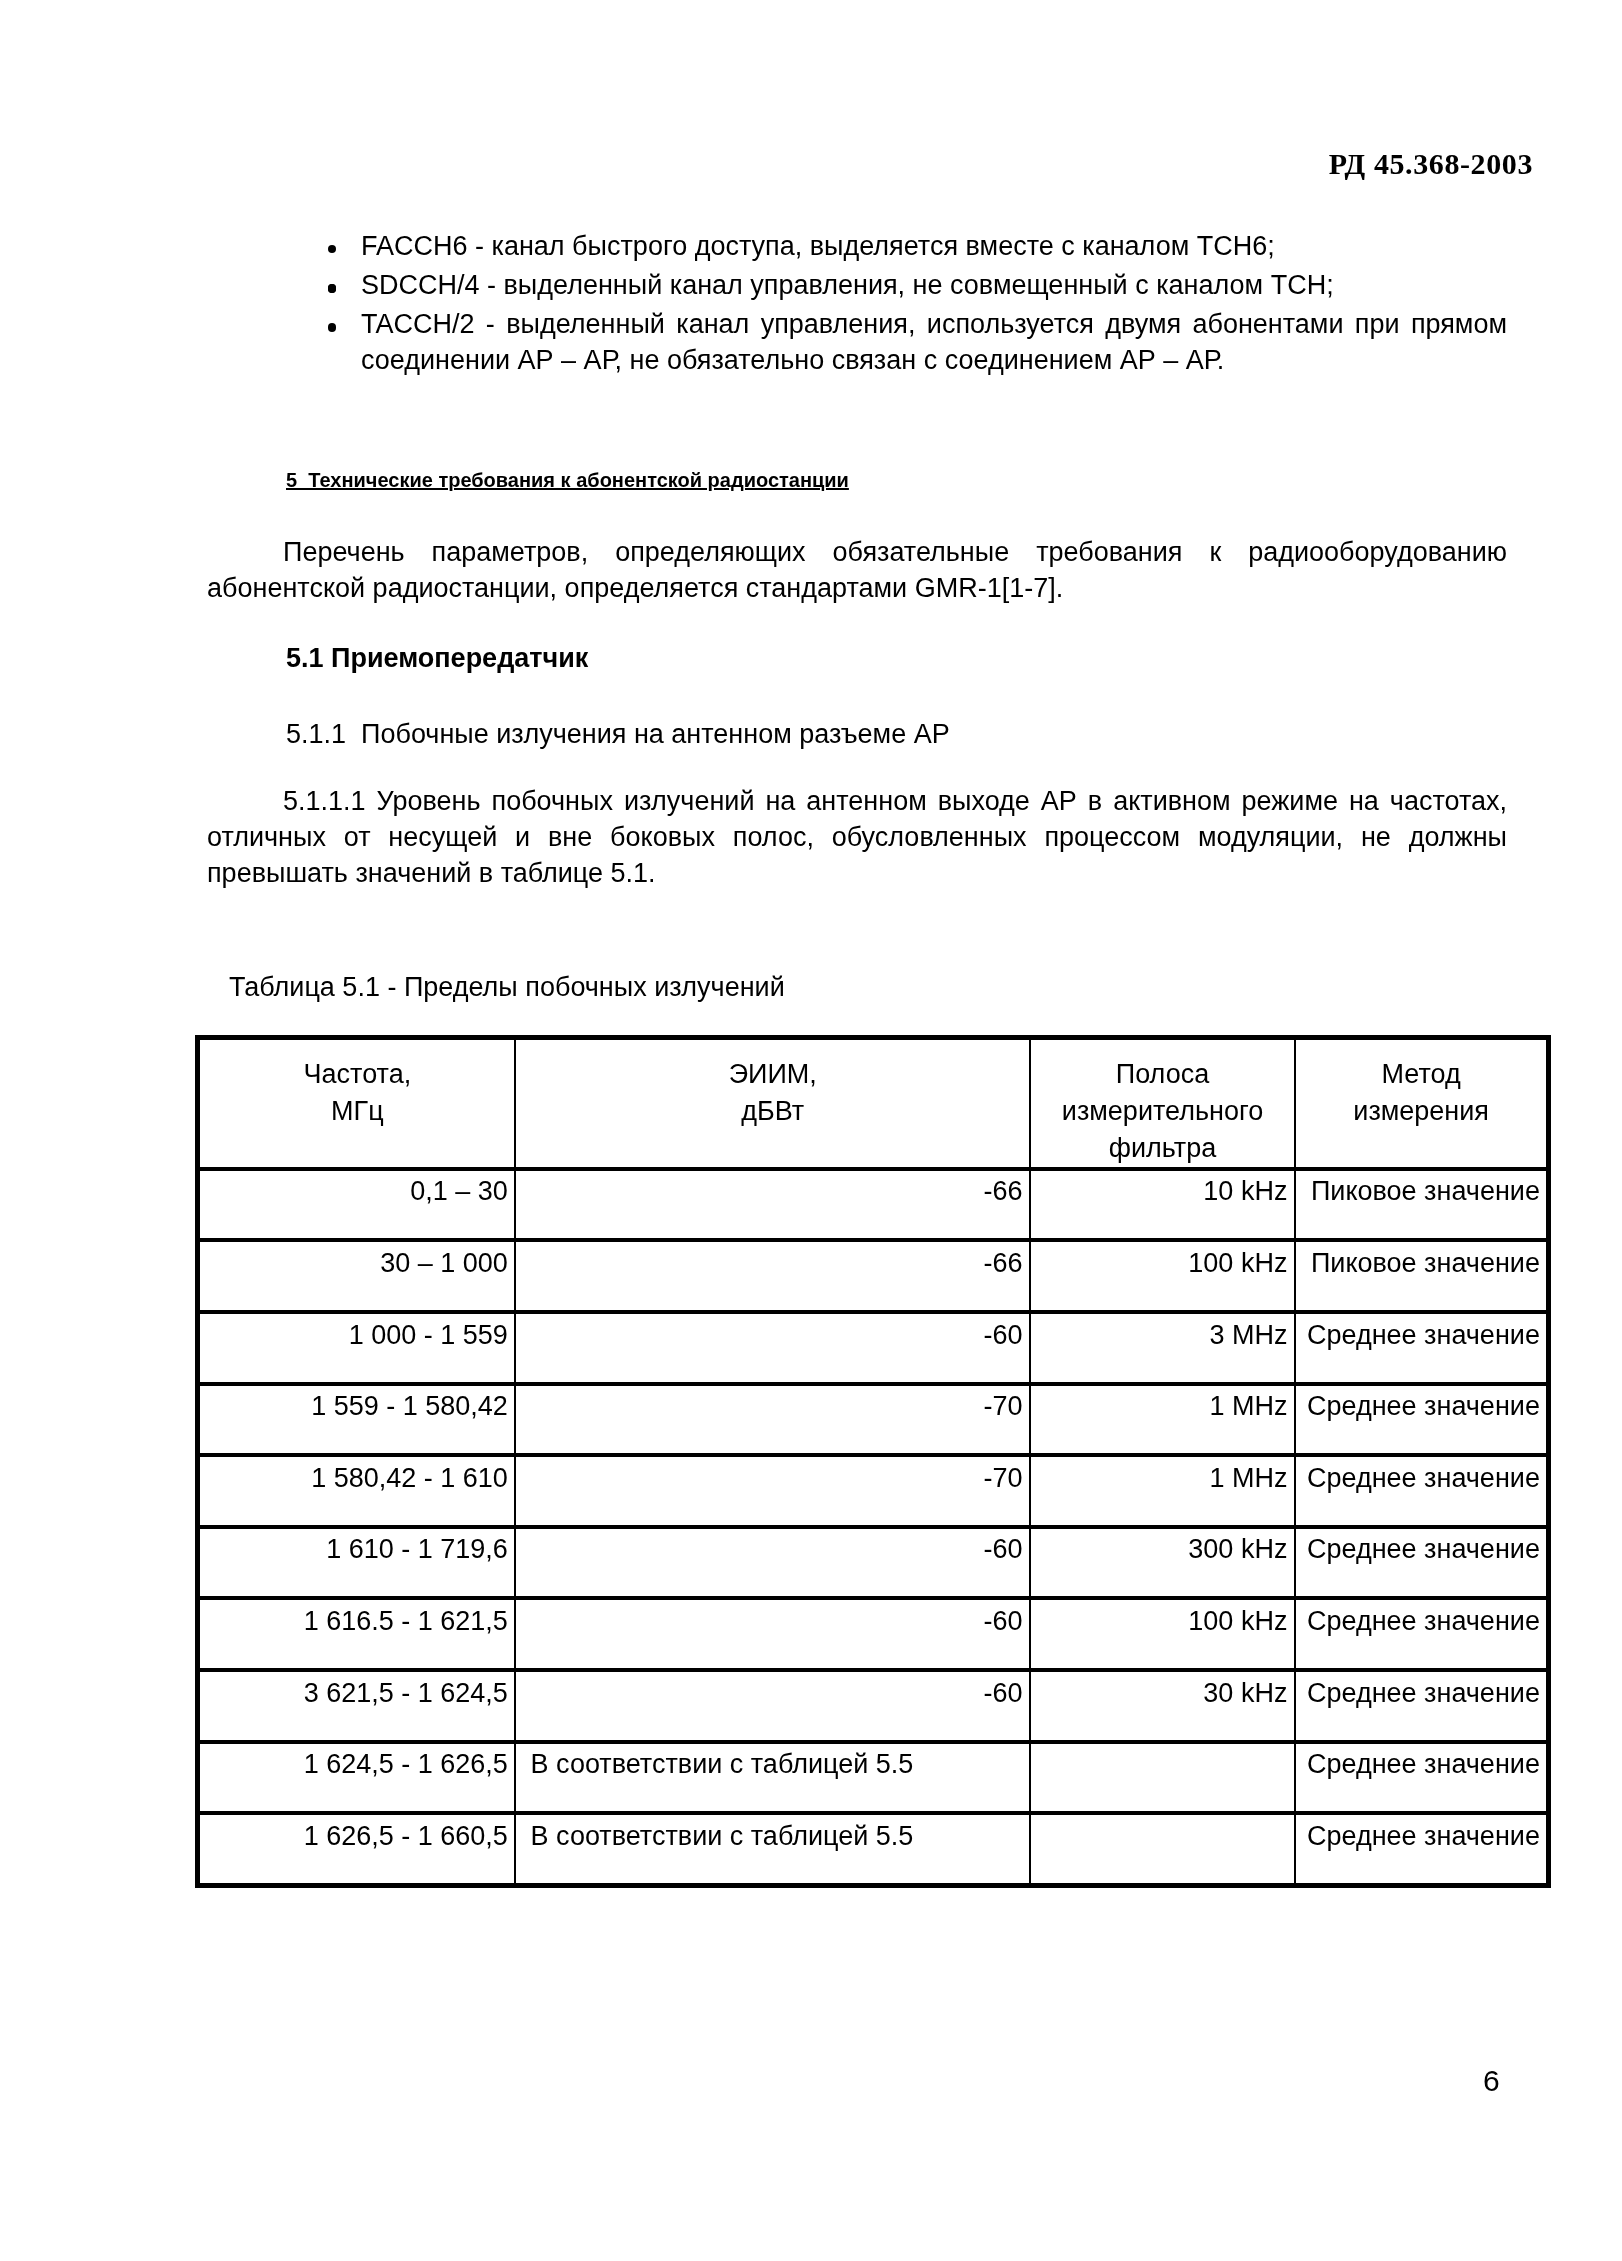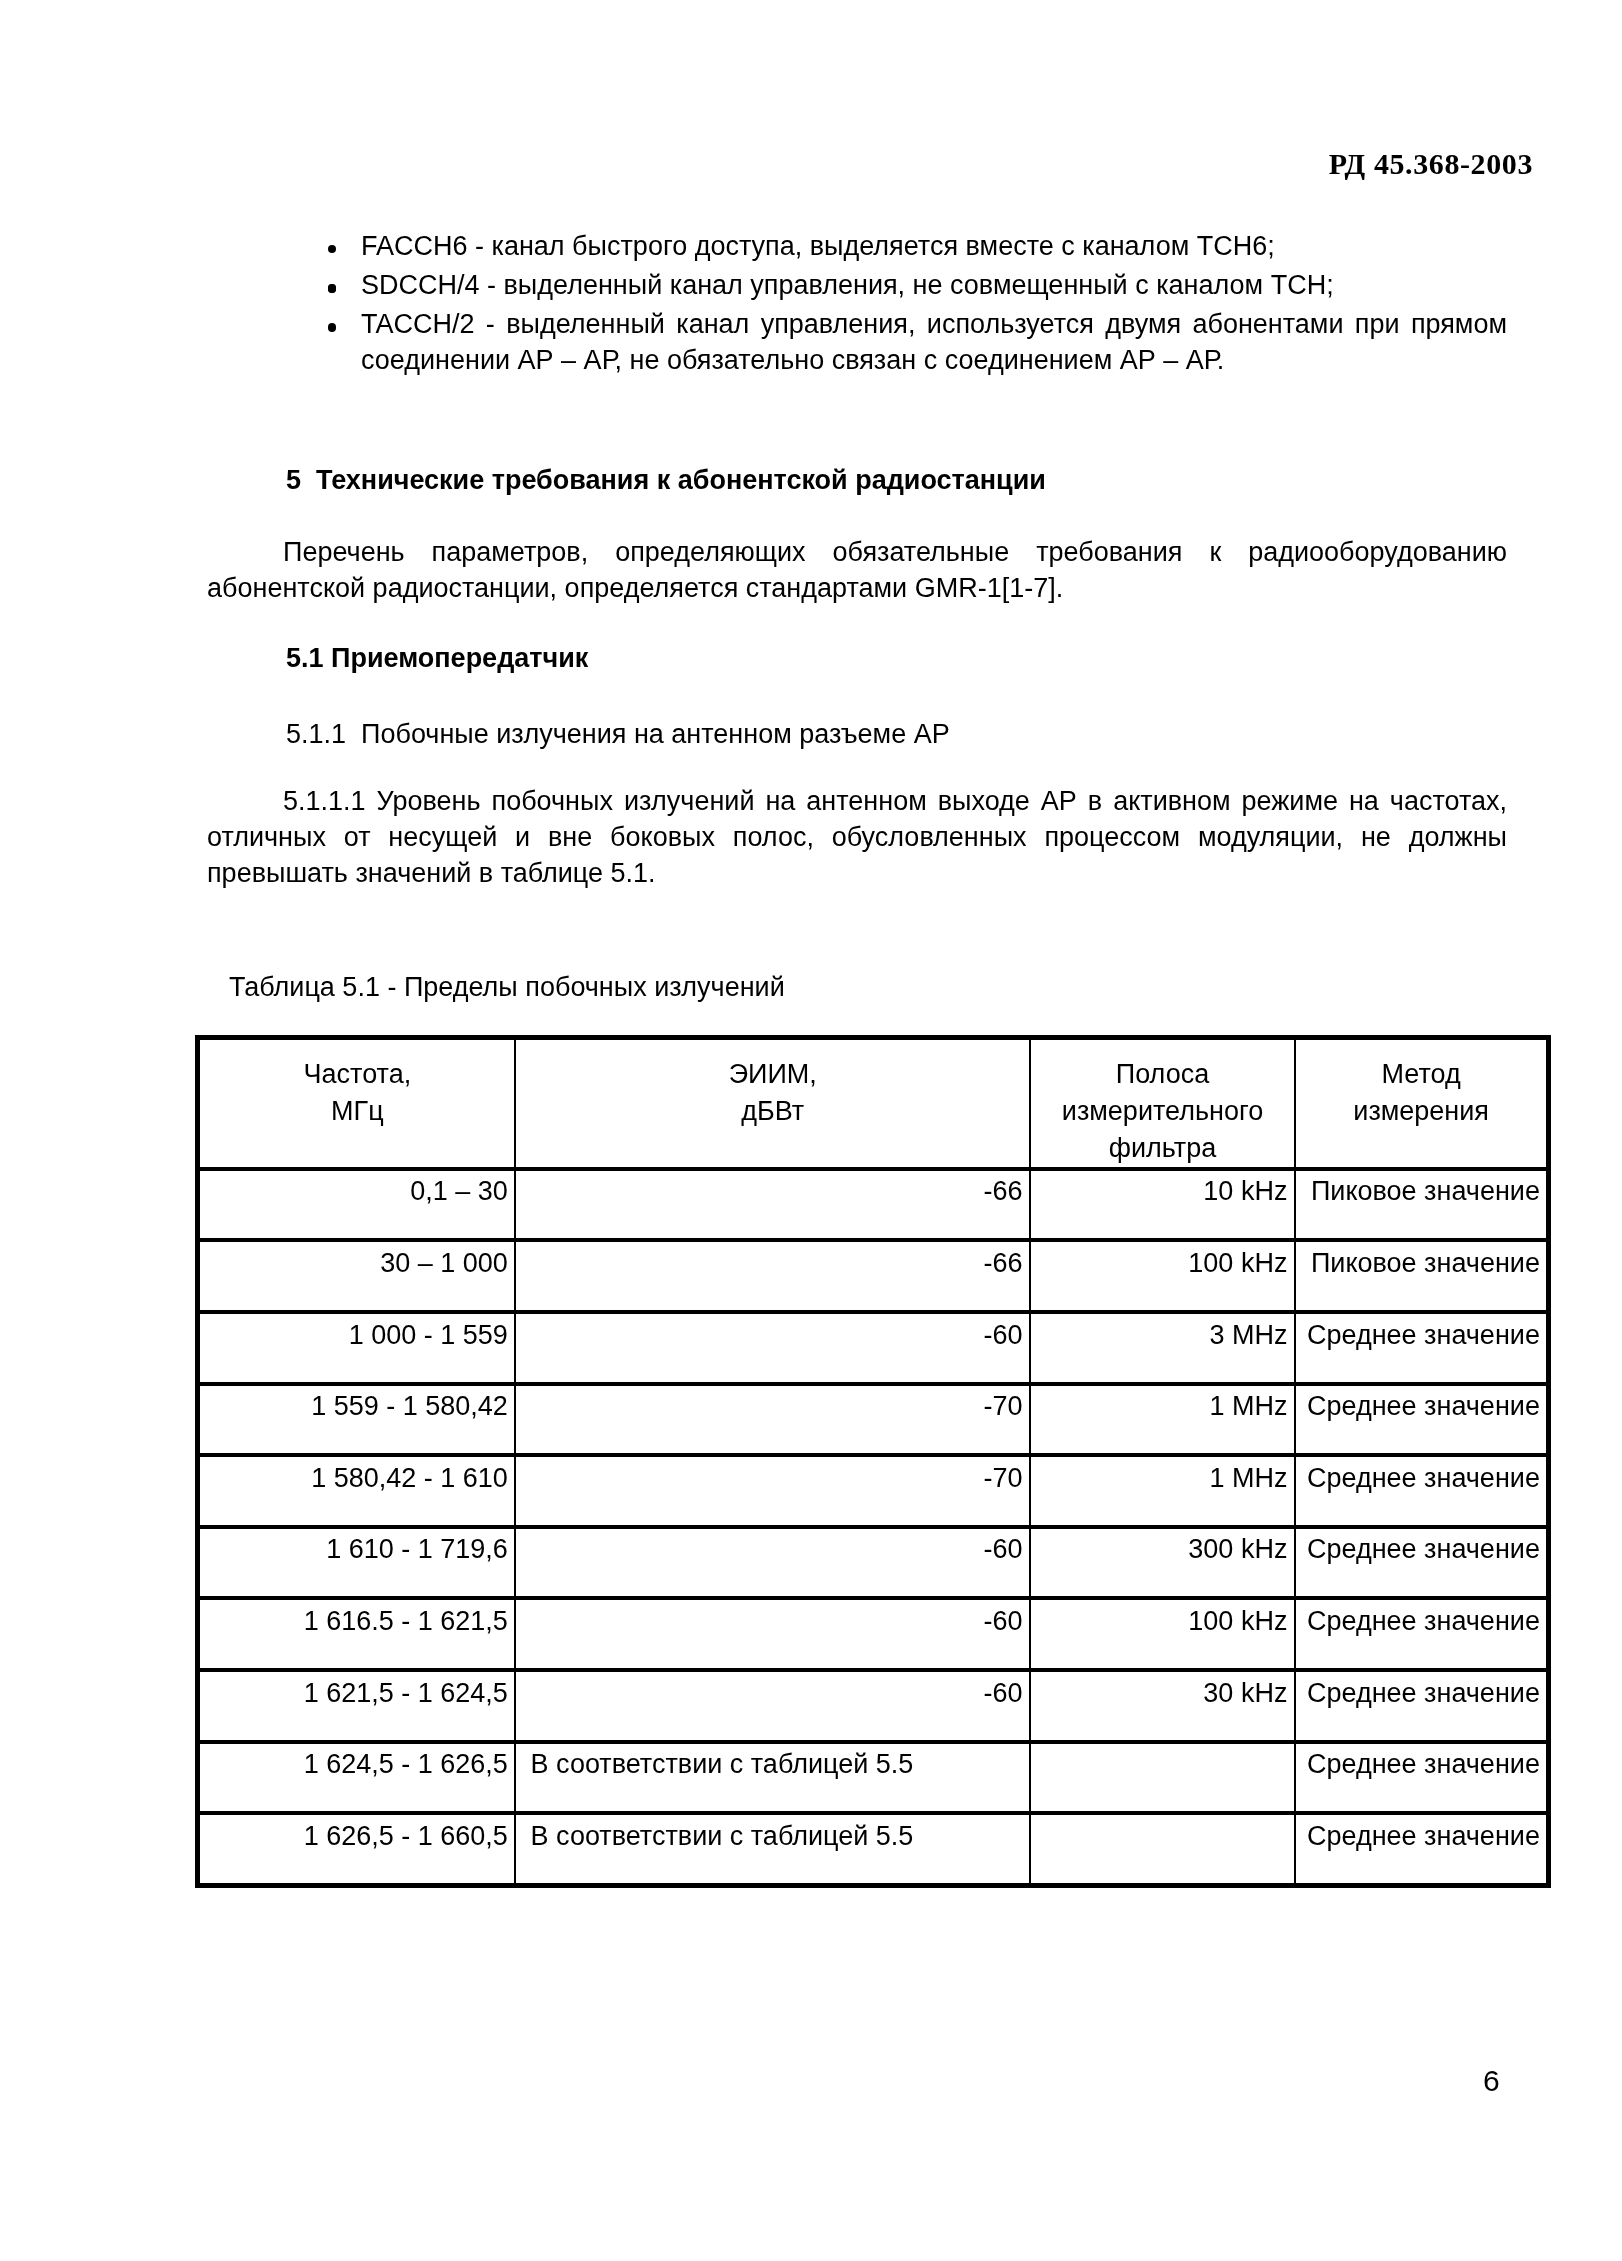--- a/index.html
+++ b/index.html
@@ -40,23 +40,24 @@
     position: absolute;
     left: 121px;
     top: 17px;
     width: 8.4px;
     height: 8.4px;
     border-radius: 50%;
     background: #000;
   }
   .h-main {
     font-weight: bold;
-    font-size: 27px;
+    font-size: 20px;
     margin: 84px 0 15px 79px;
     white-space: pre-wrap;
+    text-decoration: underline;
   }
   .h-sub {
     font-weight: bold;
     font-size: 27px;
     margin: 34px 0 0 79px;
     white-space: pre-wrap;
   }
   .h-sub2 {
     font-weight: normal;
     font-size: 27px;
@@ -196,21 +197,21 @@
             <td>300 kHz</td>
             <td>Среднее значение</td>
           </tr>
           <tr>
             <td>1 616.5 - 1 621,5</td>
             <td>-60</td>
             <td>100 kHz</td>
             <td>Среднее значение</td>
           </tr>
           <tr>
-            <td>1 621,5 - 1 624,5</td>
+            <td>3 621,5 - 1 624,5</td>
             <td>-60</td>
             <td>30 kHz</td>
             <td>Среднее значение</td>
           </tr>
           <tr>
             <td>1 624,5 - 1 626,5</td>
             <td class="left">В соответствии с таблицей 5.5</td>
             <td></td>
             <td>Среднее значение</td>
           </tr>

